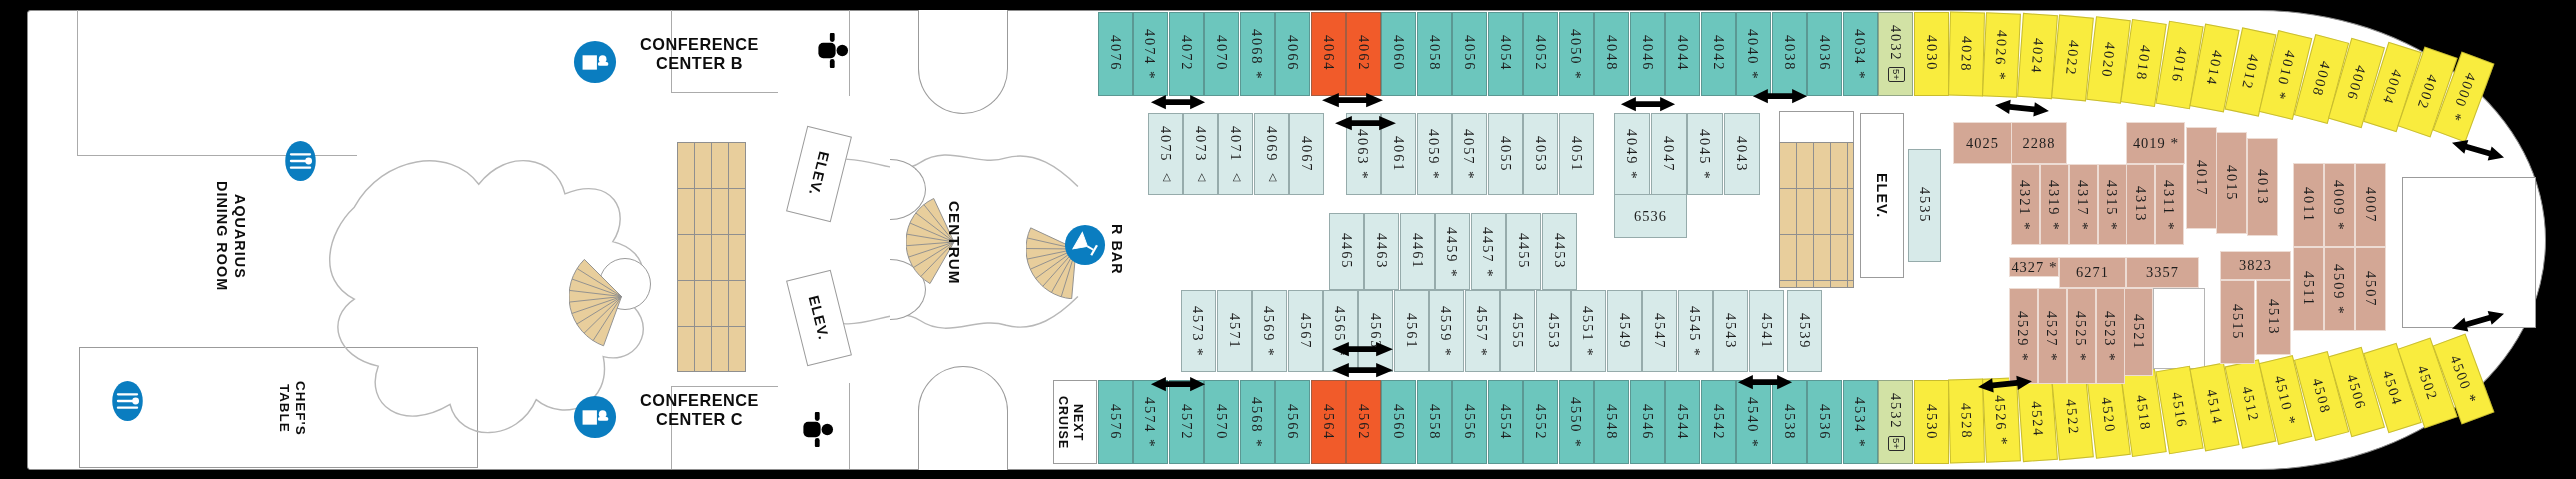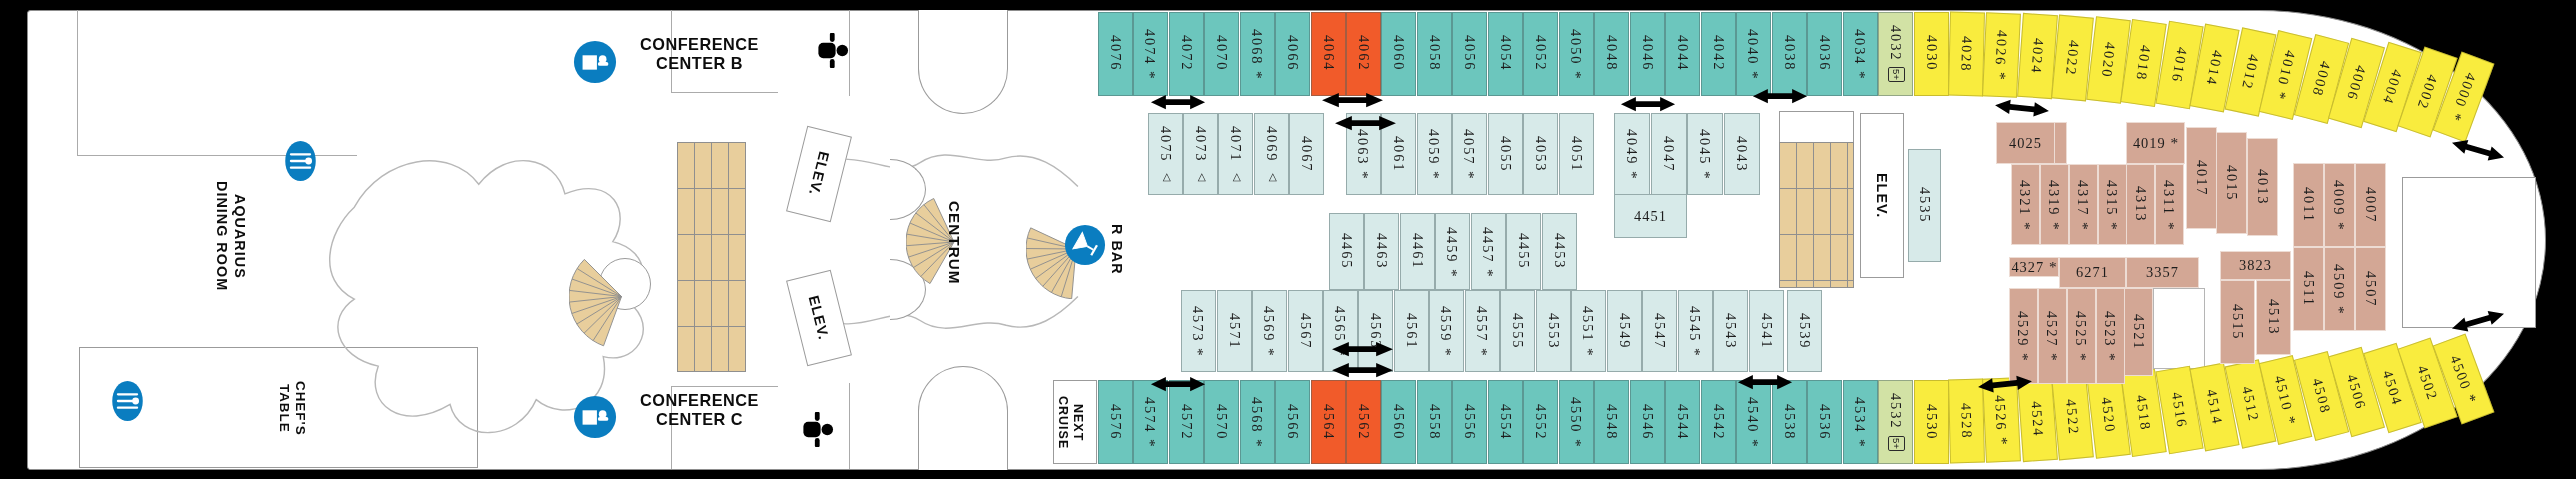--- a/index.html
+++ b/index.html
@@ -517,26 +517,26 @@
       <div class="cab cb" style="left: 1749px; top: 290px; width: 35px; height: 82px;">
         <span class="t">4541</span>
       </div>
       <div class="cab cb" style="left: 1787px; top: 290px; width: 35px; height: 82px;">
         <span class="t">4539</span>
       </div>
       <div class="cab cb" style="left: 1908px; top: 149px; width: 33px; height: 113px;">
         <span class="t">4535</span>
       </div>
       <div class="cab cb h" style="left: 1614px; top: 194px; width: 73px; height: 44px;">
-        <span class="t">4451</span>
+        <span class="t">6536</span>
       </div>
       <div class="cab cr h" style="left: 2011px; top: 122px; width: 56px; height: 42px;">
         <span class="t">2288</span>
       </div>
-      <div class="cab cr h" style="left: 1996px; top: 122px; width: 59px; height: 42px;">
+      <div class="cab cr h" style="left: 1953px; top: 122px; width: 59px; height: 42px;">
         <span class="t">4025</span>
       </div>
       <div class="cab cr h" style="left: 2126px; top: 122px; width: 59px; height: 42px;">
         <span class="t">4019<span class="sym">*</span></span>
       </div>
       <div class="cab cr" style="left: 2011px; top: 164px; width: 29px; height: 81px;">
         <span class="t">4321<span class="sym">*</span></span>
       </div>
       <div class="cab cr" style="left: 2040px; top: 164px; width: 29px; height: 81px;">
         <span class="t">4319<span class="sym">*</span></span>

